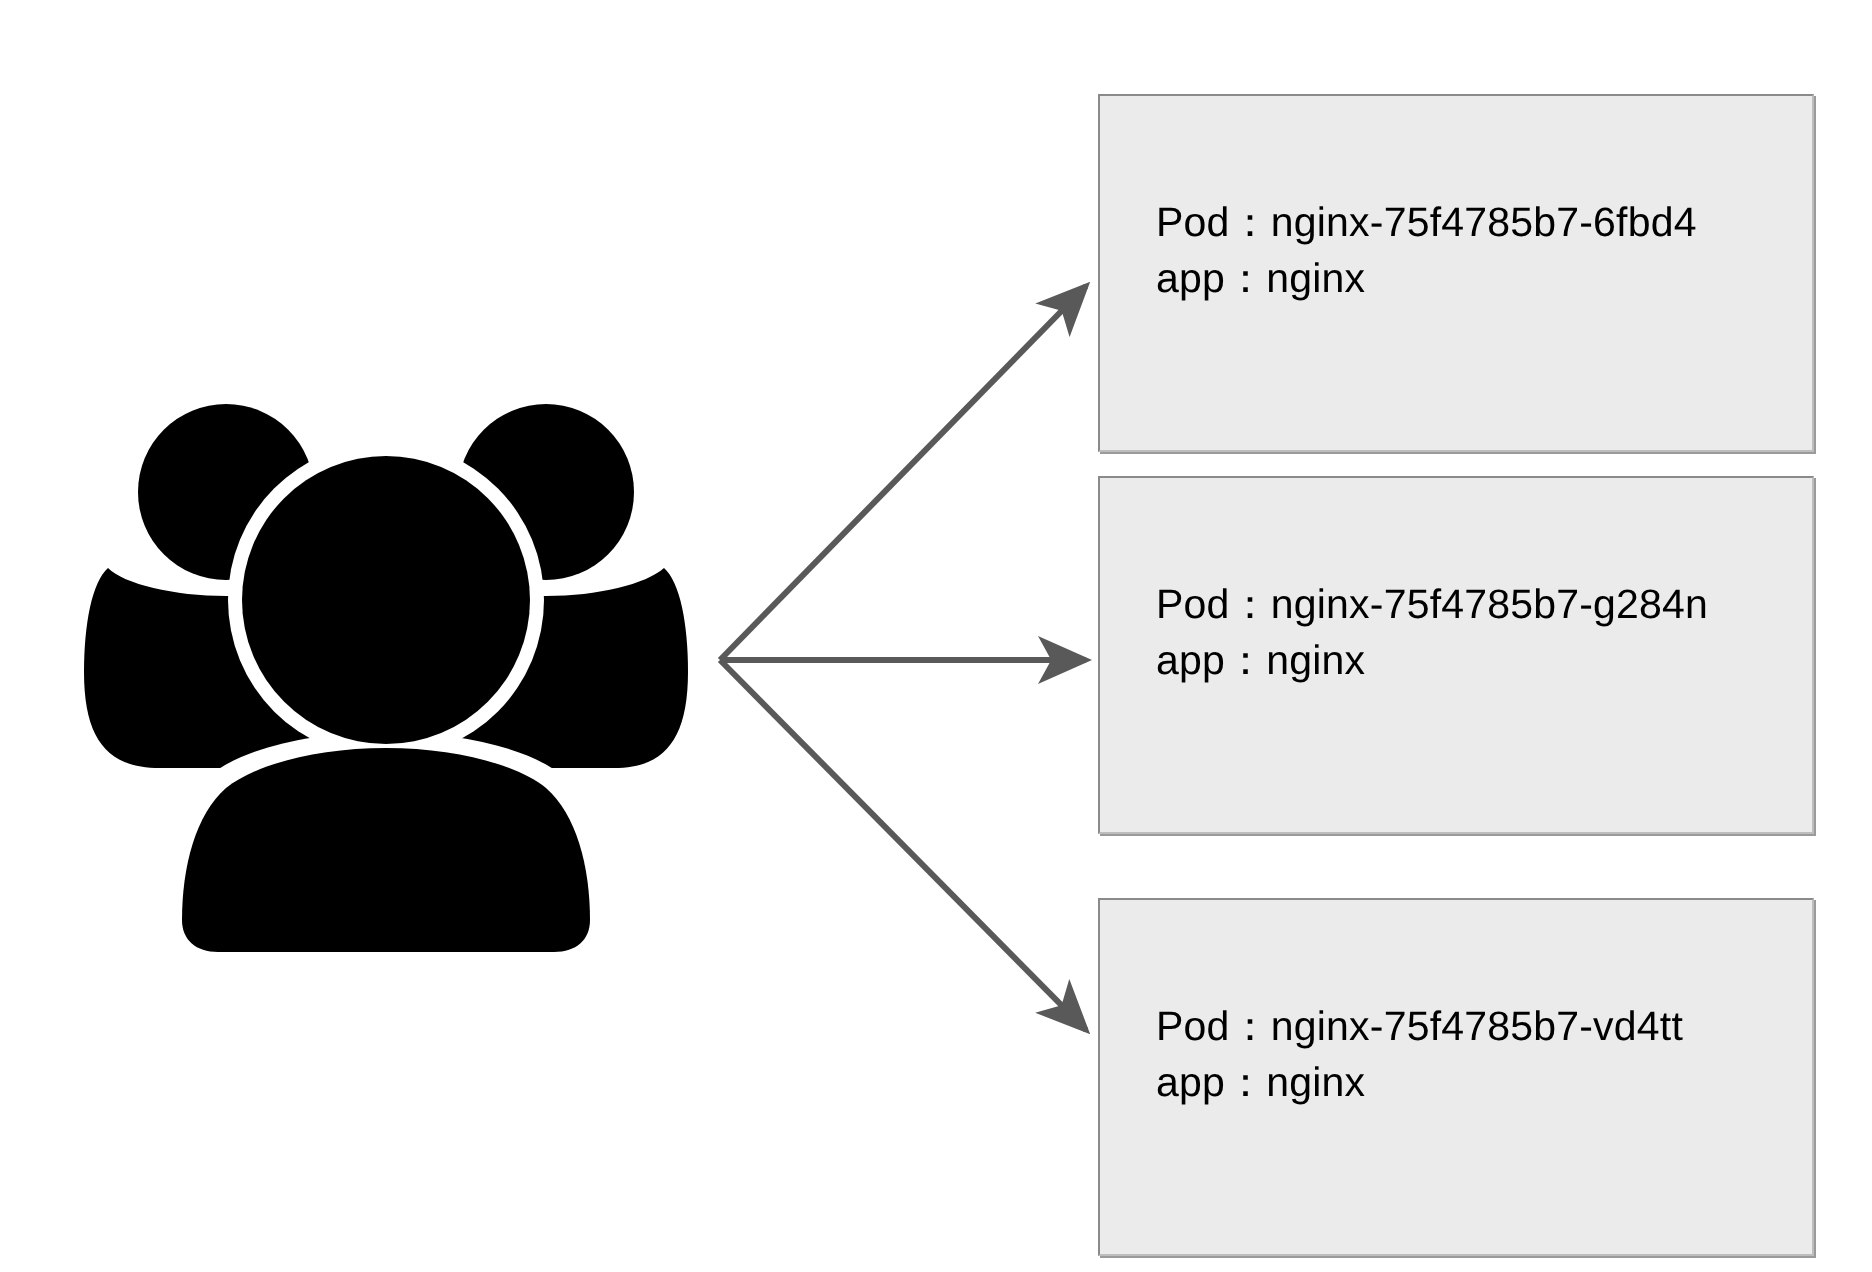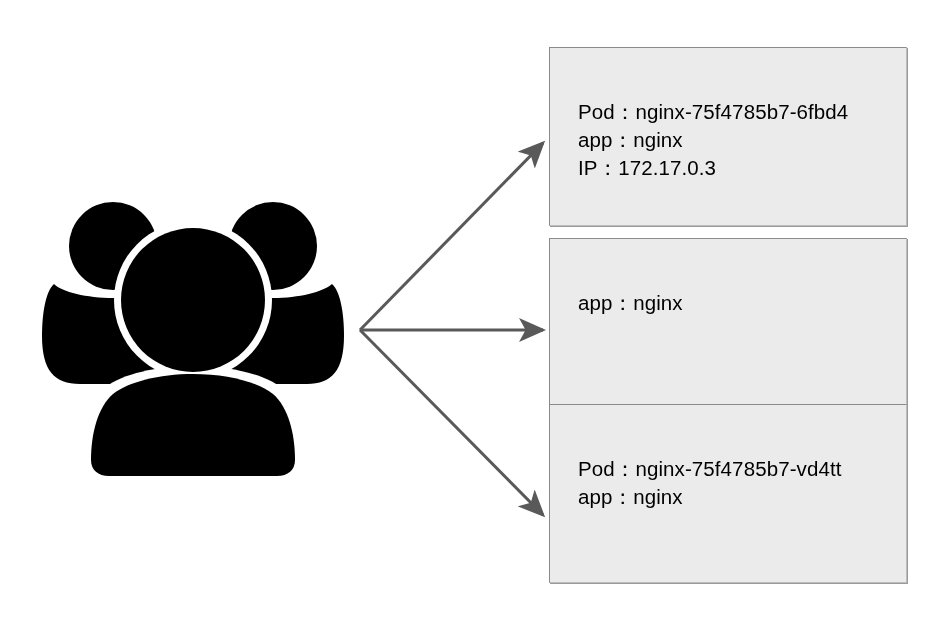--- a/index.html
+++ b/index.html
@@ -42,21 +42,21 @@
     height: 179px;
     background: #ebebeb;
     border: 1px solid #bdbdbd;
     border-top-color: #8a8a8a;
     border-left-color: #8a8a8a;
     box-sizing: border-box;
     box-shadow: 1px 1px 0 0 #9a9a9a;
   }
   #pod-box-1 { top: 47px; }
   #pod-box-2 { top: 238px; }
-  #pod-box-3 { top: 404px; }
+  #pod-box-3 { top: 449px; }
 
   .pod-text {
     position: absolute;
     left: 28px;
     top: 50px;
     color: #000000;
     font-size: 20.5px;
     line-height: 28px;
     white-space: nowrap;
     letter-spacing: 0.1px;
@@ -134,26 +134,26 @@
     </defs>
     <line x1="360" y1="330" x2="543" y2="143" stroke="#595959" stroke-width="3" marker-end="url(#arrowhead)"></line>
     <line x1="360" y1="330" x2="543" y2="330" stroke="#595959" stroke-width="3" marker-end="url(#arrowhead)"></line>
     <line x1="360" y1="330" x2="543" y2="515" stroke="#595959" stroke-width="3" marker-end="url(#arrowhead)"></line>
   </svg>
 
   <div class="pod-box" id="pod-box-1">
     <div class="pod-text">
       <span class="pod-line" title="nginx-75f4785b7-6fbd4"><span class="kv-key">Pod</span><span class="kv-sep">：</span><span class="kv-val">nginx-75f4785b7-6fbd4</span></span>
       <span class="pod-line"><span class="kv-key">app</span><span class="kv-sep">：</span><span class="kv-val">nginx</span></span>
-      <span class="pod-line"><span class="kv-key">IP</span><span class="kv-sep">：</span><span class="kv-val">172.17.0.3</span></span>
     </div>
   </div>
 
   <div class="pod-box" id="pod-box-2">
     <div class="pod-text">
+      <span class="pod-line"><span class="kv-key">Pod</span><span class="kv-sep">：</span><span class="kv-val">nginx-75f4785b7-g284n</span></span>
       <span class="pod-line"><span class="kv-key">app</span><span class="kv-sep">：</span><span class="kv-val">nginx</span></span>
     </div>
   </div>
 
   <div class="pod-box" id="pod-box-3">
     <div class="pod-text">
       <span class="pod-line"><span class="kv-key">Pod</span><span class="kv-sep">：</span><span class="kv-val">nginx-75f4785b7-vd4tt</span></span>
       <span class="pod-line"><span class="kv-key">app</span><span class="kv-sep">：</span><span class="kv-val">nginx</span></span>
     </div>
   </div>

